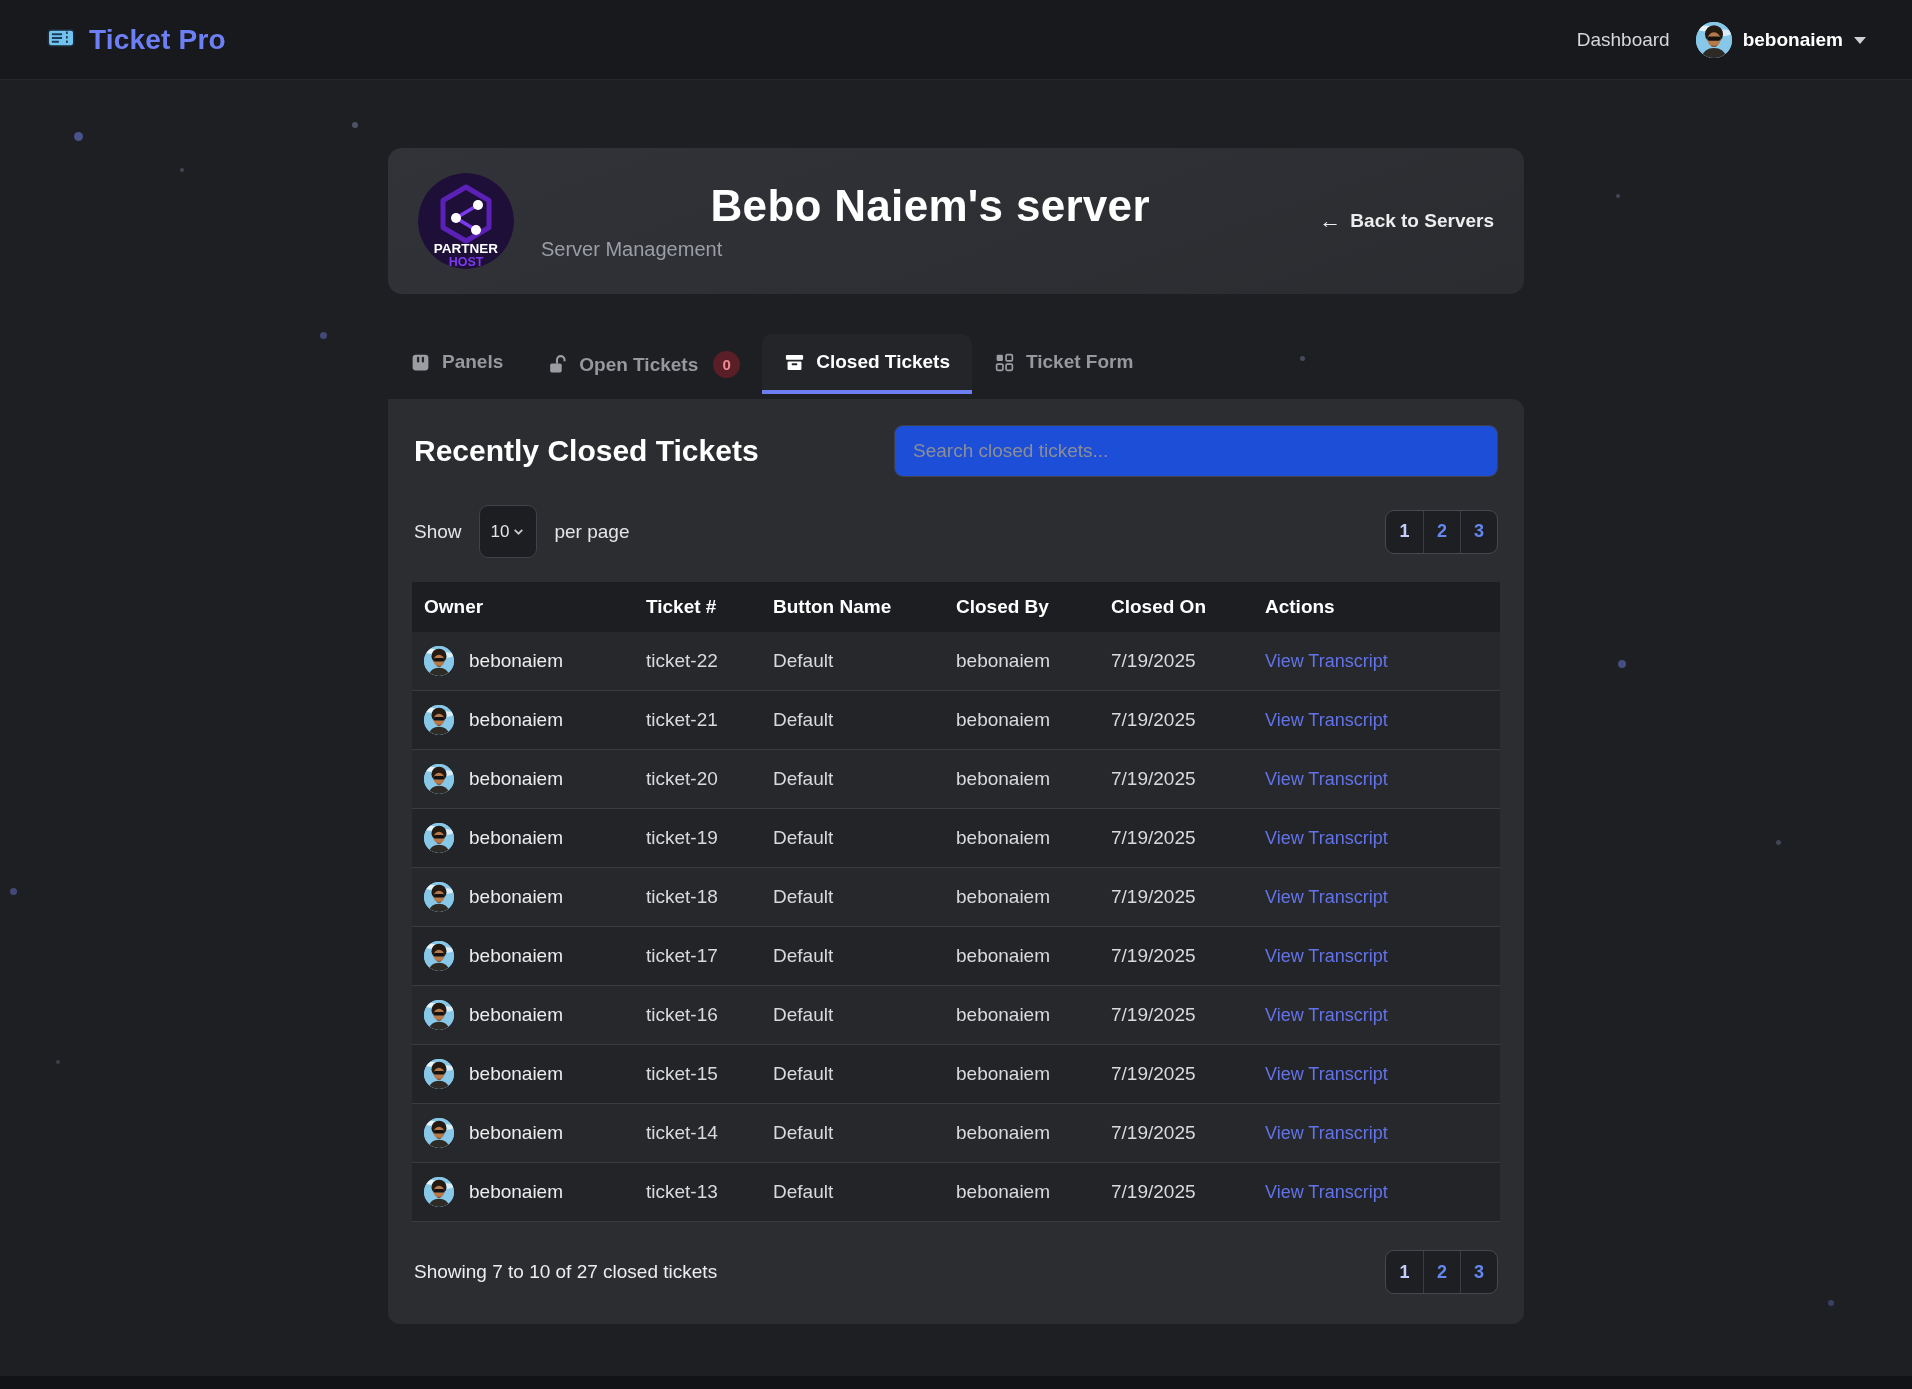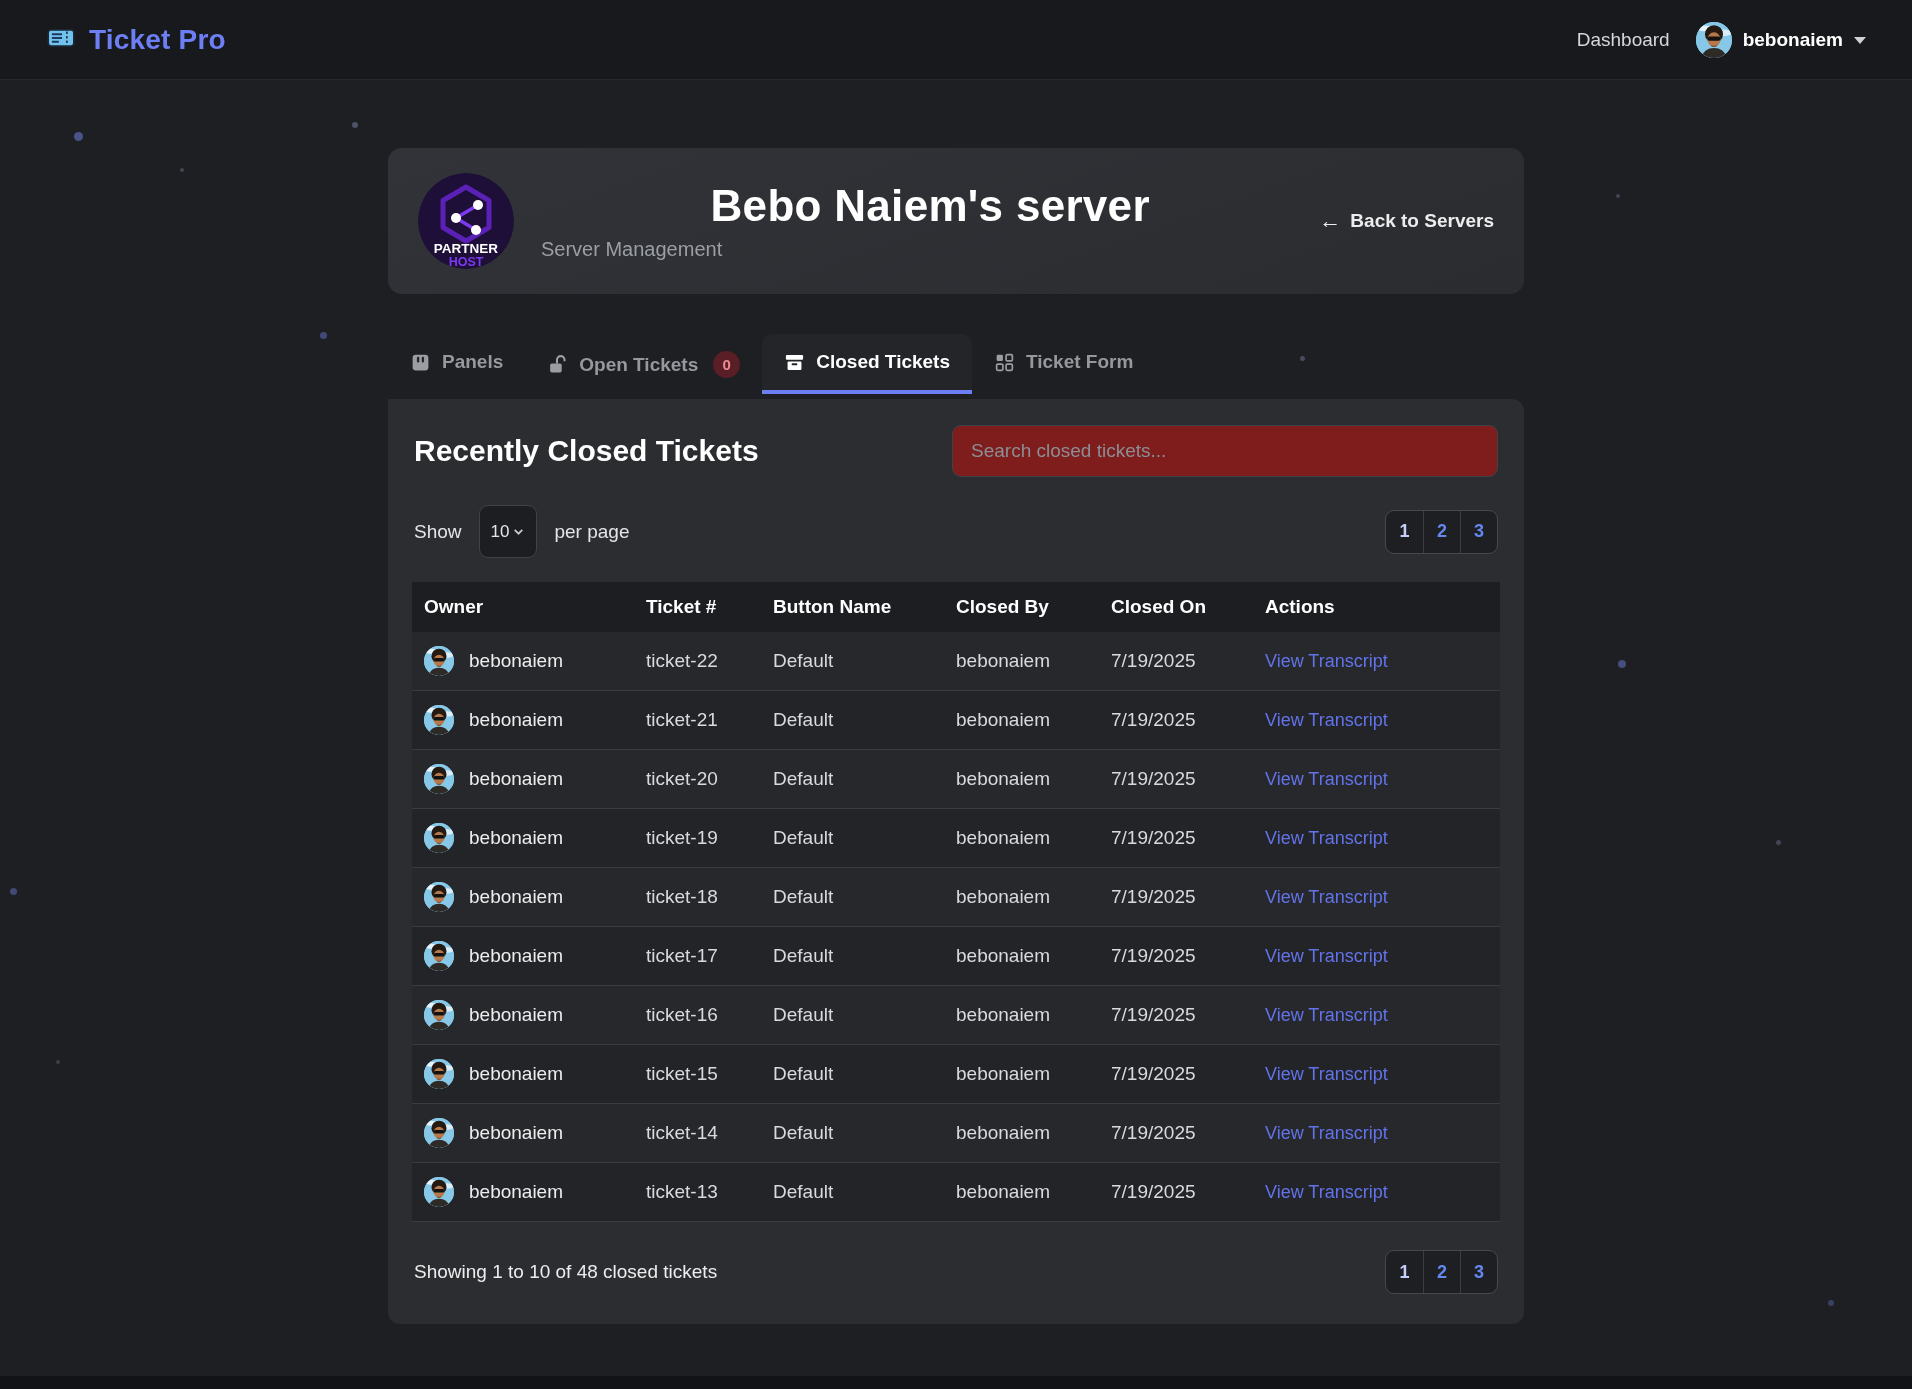--- a/index.html
+++ b/index.html
@@ -62,21 +62,21 @@
     margin-left:4px; width:27px; height:27px; border-radius:50%;
     background:#5a1e26; color:#ef8b94; font-size:15px; font-weight:bold;
     display:flex; align-items:center; justify-content:center;
   }
 
   
   .content-card { background:#2b2d31; border-radius:0 12px 12px 12px; padding:26px 24px 30px 24px; }
   .content-header { display:flex; justify-content:space-between; align-items:center; padding:0 2px; }
   .content-title { font-size:30px; font-weight:bold; color:#ffffff; }
   .search-input {
-    width:546px; height:52px; background:#7f1d1d;
+    width:604px; height:52px; background:#1d4ed8;
     border:1px solid #3f4248; border-radius:9px;
     padding:0 18px; font-size:19px; color:#e5e6e9; outline:none;
     font-family:"Liberation Sans","DejaVu Sans",sans-serif;
   }
   .search-input::placeholder { color:#8b8e94; }
 
   .controls { display:flex; justify-content:space-between; align-items:center; margin-top:28px; padding:0 2px; }
   .show-group { display:flex; align-items:center; gap:17px; font-size:19px; color:#e4e5e8; }
   .select-box {
     background:#1c1e22; border:1px solid #3f4248; border-radius:9px;
@@ -514,21 +514,21 @@
             <td>ticket-13</td>
             <td>Default</td>
             <td>bebonaiem</td>
             <td>7/19/2025</td>
             <td><a class="transcript-link">View Transcript</a></td>
           </tr>
         </tbody>
     </table>
 
     <div class="summary-row">
-      <span class="summary-text">Showing 1 to 10 of 48 closed tickets</span>
+      <span class="summary-text">Showing 7 to 10 of 27 closed tickets</span>
       <div class="page-group">
           <div class="page-btn active">1</div>
           <div class="page-btn">2</div>
           <div class="page-btn">3</div>
         </div>
     </div>
 
   </div>
 </div>
 

